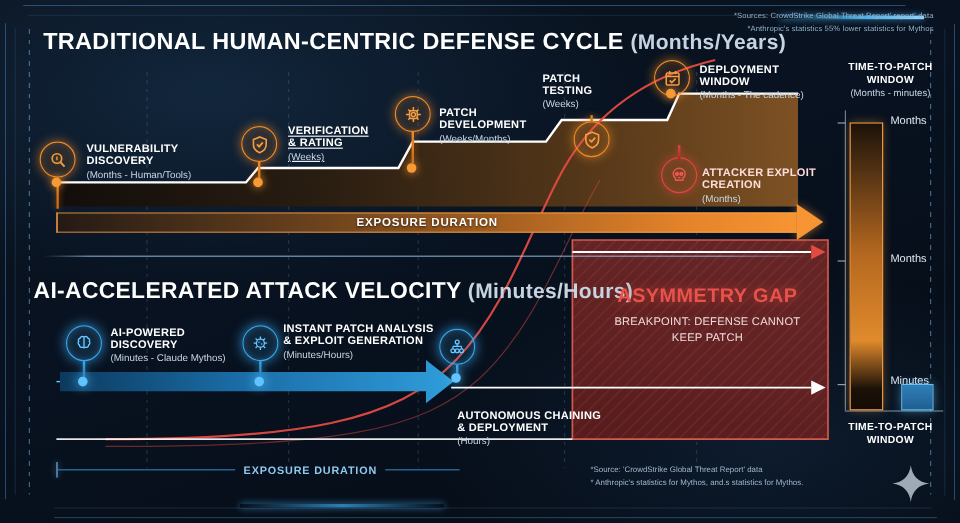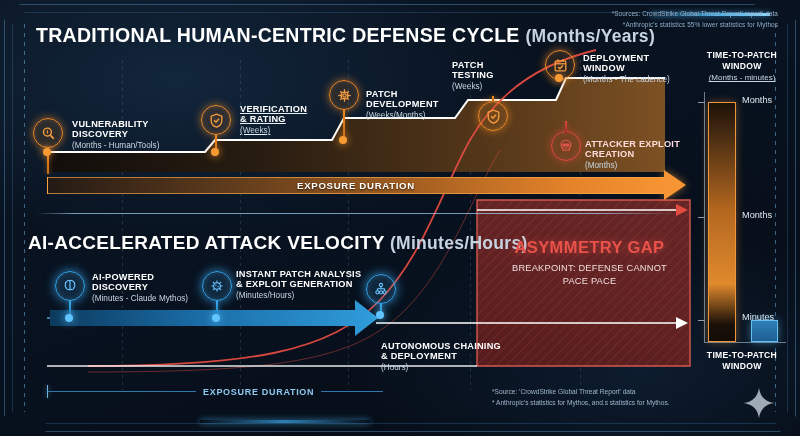--- a/index.html
+++ b/index.html
@@ -163,21 +163,21 @@
   #asym-body {
     margin-top:5px; font-size:9.3px; line-height:1.45; color:#f0dede; letter-spacing:.2px;
   }
 
   
   #ttp-panel { position:absolute; left:690px; top:50px; width:104px; }
   #ttp-title {
     text-align:center; font-size:8.6px; font-weight:700; color:#ffffff;
     letter-spacing:.3px; line-height:1.25;
   }
-  #ttp-sub { text-align:center; font-size:8px; color:#c6d6e6; margin-top:2px;text-decoration:underline; }
+  #ttp-sub { text-align:center; font-size:8px; color:#c6d6e6; margin-top:2px; }
   #ttp-chart { position:absolute; left:696px; top:92px; width:98px; height:255px; }
   #ttp-axis { position:absolute; left:8px; top:0; width:1px; height:250px; background:#6b7f93; }
   #ttp-base { position:absolute; left:8px; top:250px; width:82px; height:1px; background:#6b7f93; }
   .ttp-tick { position:absolute; left:2px; width:7px; height:1px; background:#8b9fb3; }
   .ttp-tlabel { position:absolute; font-size:9.2px; color:#dfe8f1; }
   #bar-months {
     position:absolute; left:12px; top:10px; width:28px; height:240px;
     background:linear-gradient(to bottom,#1d1208 0%, #4a2d12 14%, #b3671f 45%, #e08a2c 76%, #1a1008 93%, #140c06 100%);
     border:1px solid #f0963a;
     box-shadow:0 0 8px rgba(240,150,58,.4);
@@ -469,21 +469,21 @@
     <div id="eb-capL"></div>
     <div class="eb-rule" style="width:148px;"></div>
     <span id="eb-label">EXPOSURE DURATION</span>
     <div class="eb-rule" style="width:62px;"></div>
   </div>
 
   <div id="asym-text">
     <div id="asym-title">ASYMMETRY GAP</div>
     <div id="asym-body">
       <div>BREAKPOINT: DEFENSE CANNOT</div>
-      <div>PACE PACE</div>
+      <div>KEEP PATCH</div>
     </div>
   </div>
 
   <div id="ttp-panel">
     <div id="ttp-title">
       <div>TIME-TO-PATCH</div>
       <div>WINDOW</div>
     </div>
     <div id="ttp-sub">(Months - minutes)</div>
   </div>

